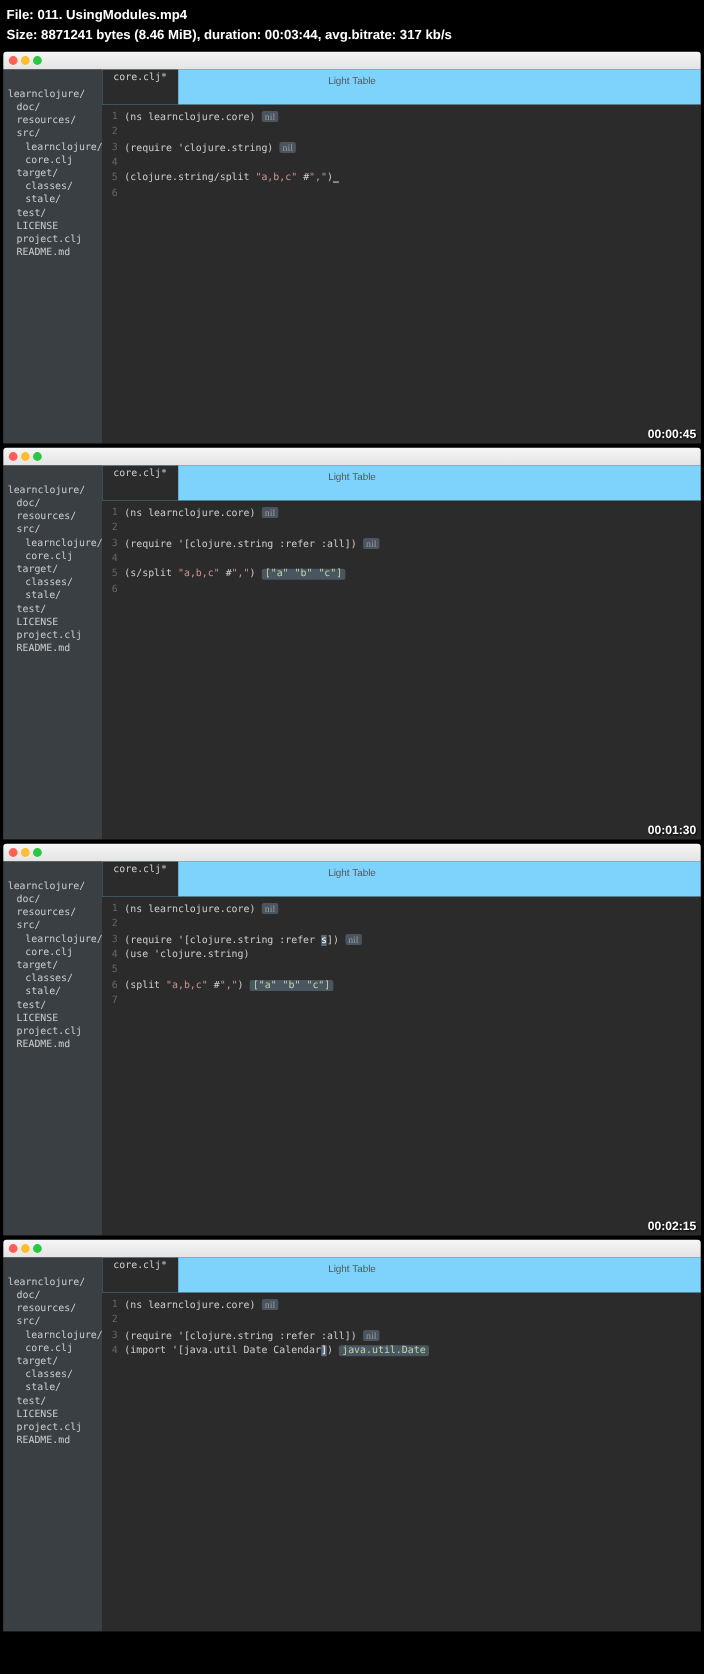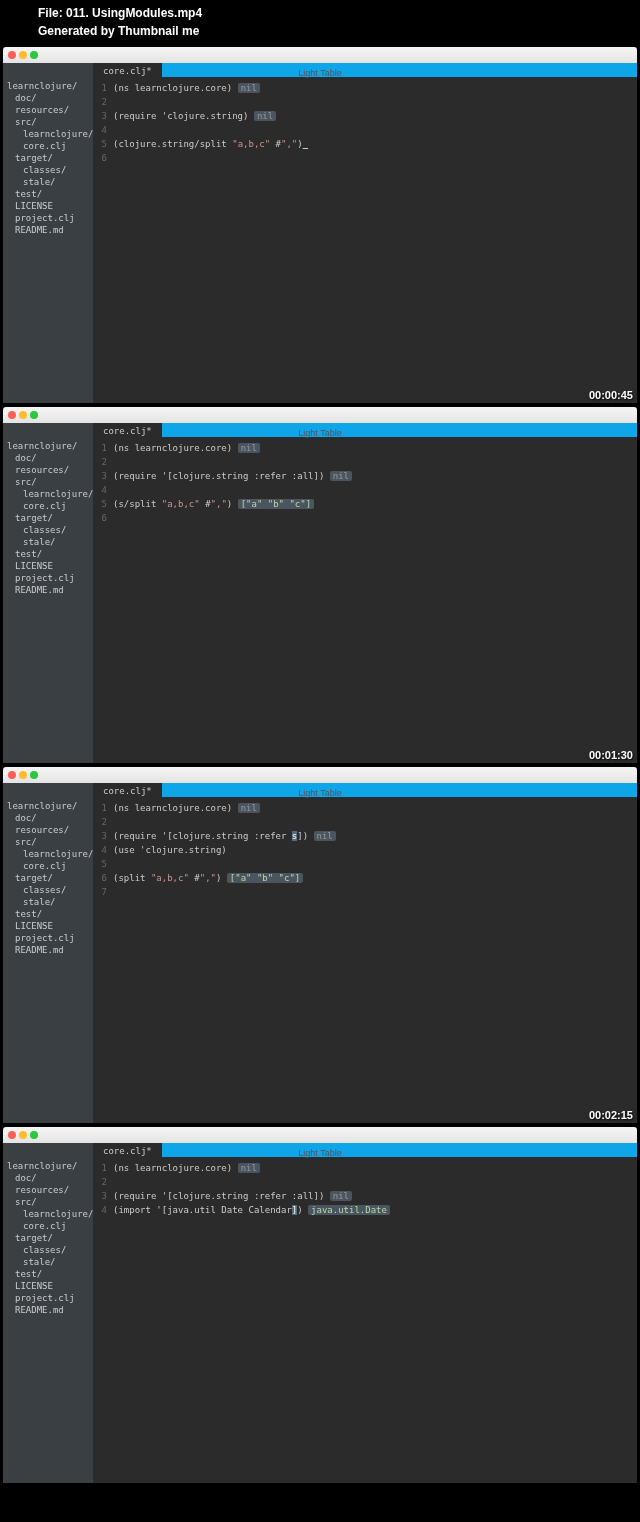--- a/index.html
+++ b/index.html
@@ -1,48 +1,48 @@
 <!DOCTYPE html>
 <html><head>
 <meta charset="utf-8">
 <style>
 * { margin: 0; padding: 0; box-sizing: border-box; }
 body { background: #000; font-family: Arial, sans-serif; color: #fff; width: 640px; }
-.header { padding: 4px 6px; font-size: 12px; font-weight: bold; line-height: 1.5; margin-left: 32px; }
+.header { padding: 4px 6px; font-size: 12px; font-weight: bold; line-height: 1.5; }
 .header .line { display: block; }
 .thumbs { padding: 3px; }
 .thumb { margin-bottom: 4px; position: relative; }
 .titlebar { background: linear-gradient(#f6f6f6,#e4e4e4); height: 16px; display: flex; align-items: center; padding: 0 5px; position: relative; border-radius: 3px 3px 0 0; }
 .traffic { display: flex; gap: 3px; }
 .dot { width: 8px; height: 8px; border-radius: 50%; }
 .dot.r { background: #ff5f57; } .dot.y { background: #febc2e; } .dot.g { background: #28c840; }
 .titlebar-txt { position: absolute; left: 50%; transform: translateX(-50%); color: #555; font-size: 9px; margin-top: 36px; }
 .app { display: flex; background: #2b2b2b; height: 340px; font-family: "Menlo","Consolas",monospace; font-size: 9px; }
 .sidebar { width: 90px; background: #3a3f44; color: #ccc; padding: 17px 0; flex-shrink: 0; }
 .side-item { padding: 1px 4px; white-space: nowrap; }
 .side-item.d1 { padding-left: 12px; } .side-item.d2 { padding-left: 20px; }
 .editor { flex: 1; background: #2b2b2b; display: flex; flex-direction: column; }
-.tabbar { display: flex; background: #0ea5e9; height: 14px; }
+.tabbar { display: flex; background: #7dd3fc; height: 32px; }
 .tab { background: #2b2b2b; color: #ccc; padding: 3px 10px; font-size: 9px; }
 .code { display: flex; padding: 4px 0; }
 .gutter { width: 20px; text-align: right; color: #666; padding-right: 6px; }
 .gutter div, .lines div { line-height: 14px; height: 14px; }
 .lines { color: #ccc; }
-.tok-nil { background: #4a5560; color: #999; padding: 0 3px; border-radius: 2px; }
+.tok-nil { background: #4a5560; color: #999; padding: 0 3px; border-radius: 2px; font-family: Liberation Serif, serif; }
 .tok-res { background: #4a5560; color: #b8d8a8; padding: 0 3px; border-radius: 2px; }
 .tok-str { color: #cc9393; }
 .tok-cursor { background: #5a6a7a; color: #fff; }
 .timestamp { position: absolute; bottom: 2px; right: 4px; color: #fff; font-size: 11px; font-weight: bold; text-shadow: 1px 1px 2px #000; font-family: Arial,sans-serif; margin-top: 40px; }
 </style>
 </head>
 <body>
 
 <div class="header">
   <span class="line"><span>File:</span> <span>011. UsingModules.mp4</span></span>
-  <span class="line">Generated by Thumbnail me</span>
+  <span class="line"><span>Size:</span> <span>8871241 bytes (8.46 MiB), duration: 00:03:44, avg.bitrate: 317 kb/s</span></span>
 </div>
 
 <div class="thumbs" id="thumbs">
     <div class="thumb">
       <div class="titlebar">
         <div class="traffic">
           <div class="dot r"></div>
           <div class="dot y"></div>
           <div class="dot g"></div>
         </div>

